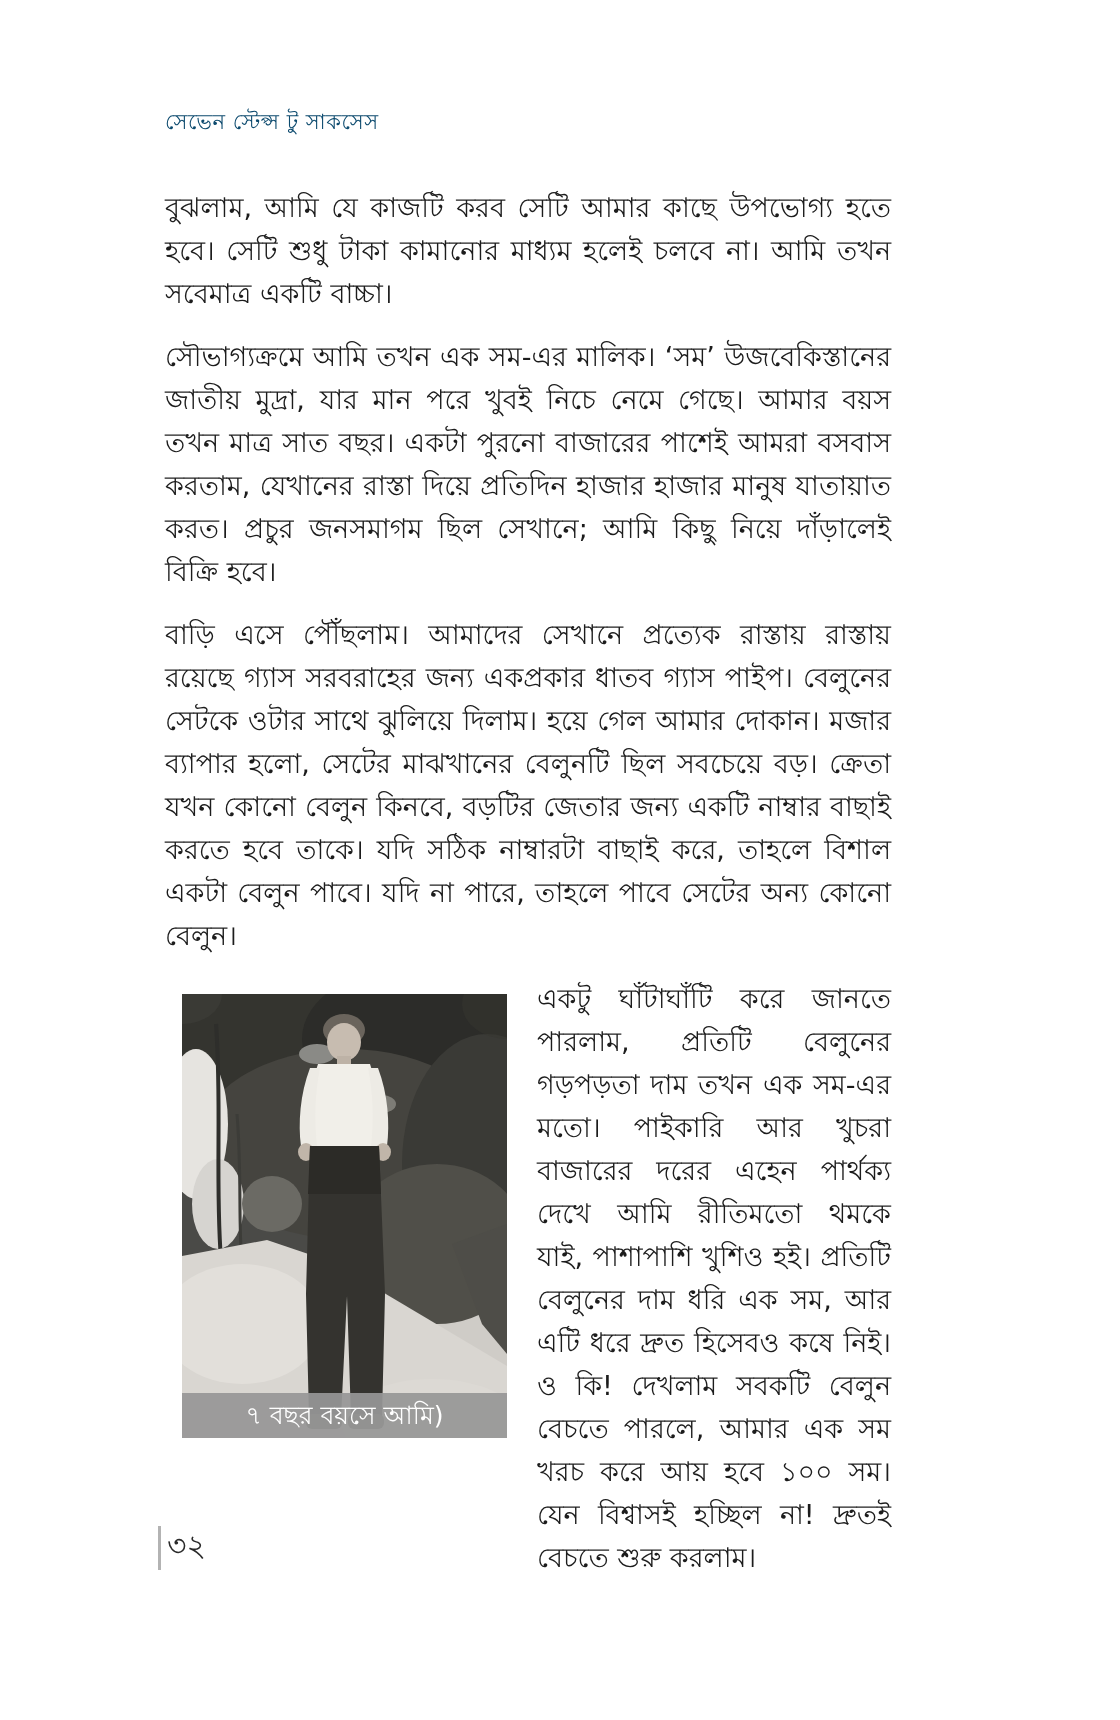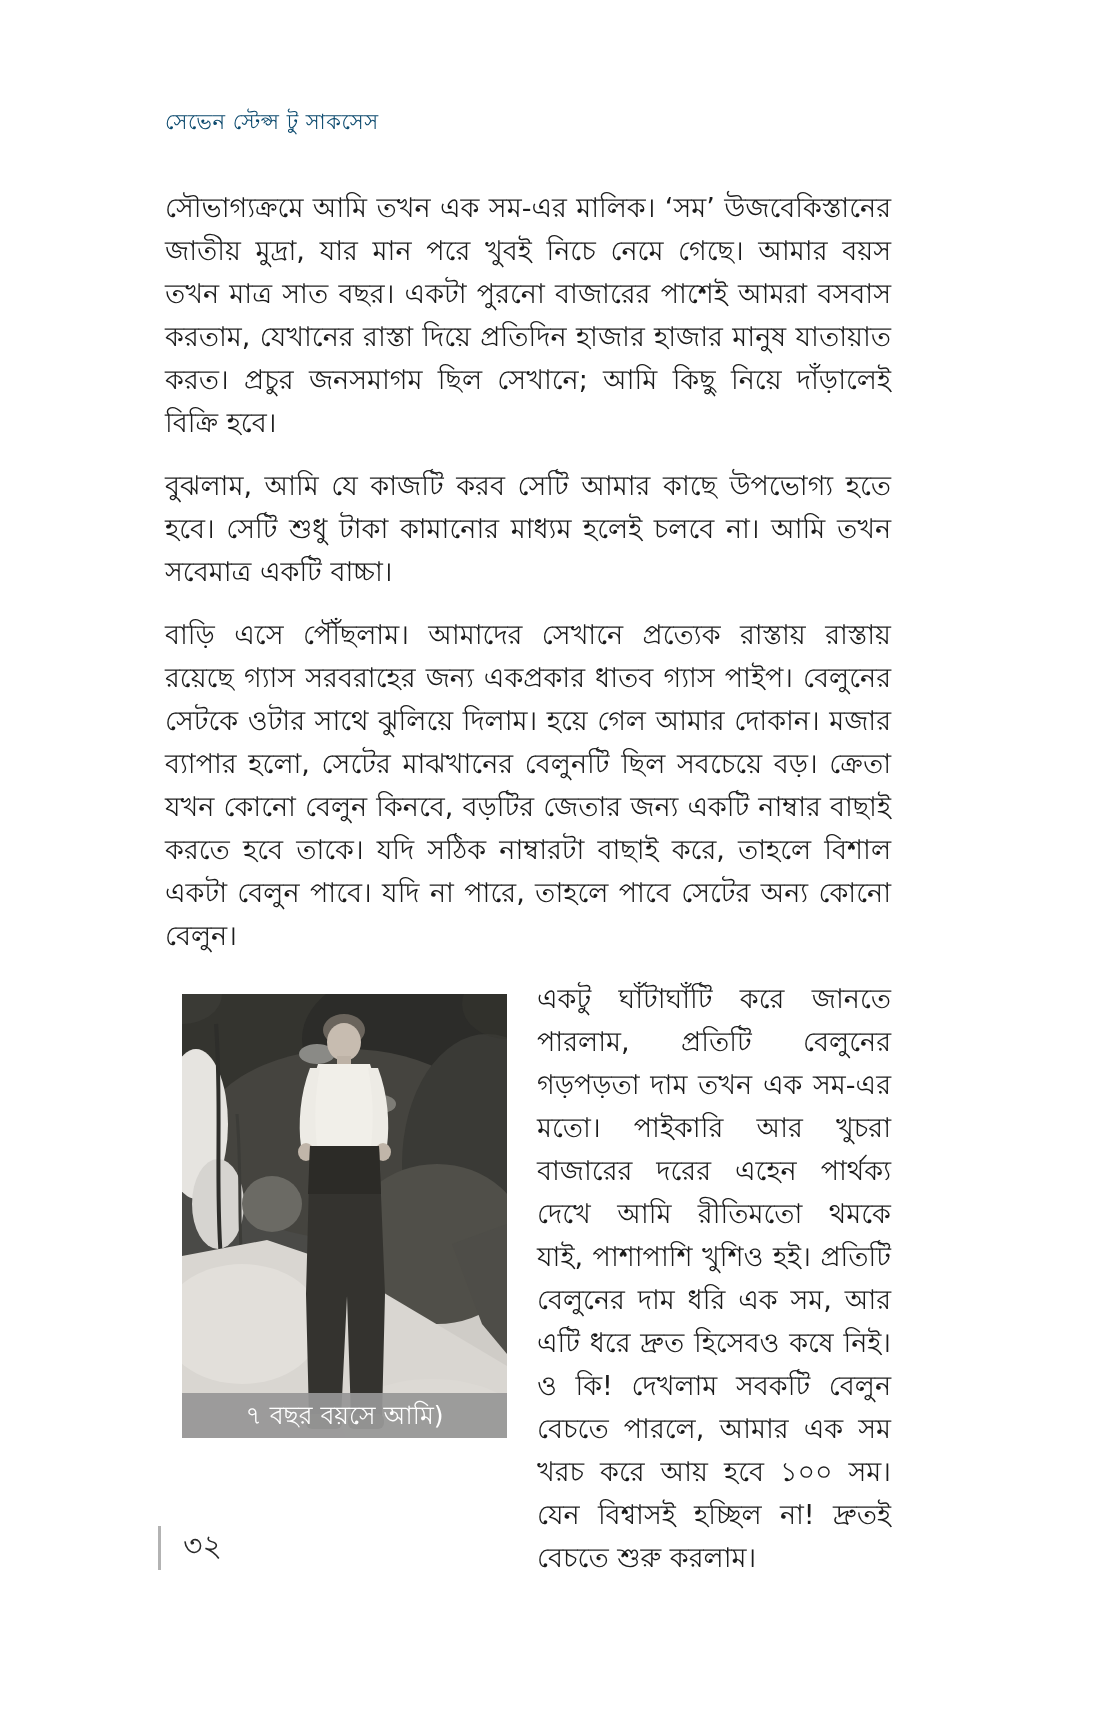--- a/index.html
+++ b/index.html
@@ -56,42 +56,42 @@
     font-size: 25px;
     text-align: center;
   }
   .beside-paragraph { flex: 1; margin: 0; }
   .page-number {
     position: absolute;
     left: 158px;
     top: 1522px;
     display: flex;
     align-items: center;
-    gap: 22px;
+    gap: 6px;
     font-size: 30px;
     color: #2a2a2a;
   }
   .page-number-bar {
     display: inline-block;
     width: 3px;
     height: 44px;
     background: #b3b3b3;
   }
 </style>
 </head>
 <body>
 
 <div class="page">
 
   <div class="running-head">সেভেন স্টেপ্স টু সাকসেস</div>
 
   <div class="body-text">
 
+    <p>বুঝলাম, আমি যে কাজটি করব সেটি আমার কাছে উপভোগ্য হতে হবে। সেটি শুধু টাকা কামানোর মাধ্যম হলেই চলবে না। আমি তখন সবেমাত্র একটি বাচ্চা।</p>
     <p>সৌভাগ্যক্রমে আমি তখন এক সম-এর মালিক। ‘সম’ উজবেকিস্তানের জাতীয় মুদ্রা, যার মান পরে খুবই নিচে নেমে গেছে। আমার বয়স তখন মাত্র সাত বছর। একটা পুরনো বাজারের পাশেই আমরা বসবাস করতাম, যেখানের রাস্তা দিয়ে প্রতিদিন হাজার হাজার মানুষ যাতায়াত করত। প্রচুর জনসমাগম ছিল সেখানে; আমি কিছু নিয়ে দাঁড়ালেই বিক্রি হবে।</p>
-    <p>বুঝলাম, আমি যে কাজটি করব সেটি আমার কাছে উপভোগ্য হতে হবে। সেটি শুধু টাকা কামানোর মাধ্যম হলেই চলবে না। আমি তখন সবেমাত্র একটি বাচ্চা।</p>
     <p>বাড়ি এসে পৌঁছলাম। আমাদের সেখানে প্রত্যেক রাস্তায় রাস্তায় রয়েছে গ্যাস সরবরাহের জন্য একপ্রকার ধাতব গ্যাস পাইপ। বেলুনের সেটকে ওটার সাথে ঝুলিয়ে দিলাম। হয়ে গেল আমার দোকান। মজার ব্যাপার হলো, সেটের মাঝখানের বেলুনটি ছিল সবচেয়ে বড়। ক্রেতা যখন কোনো বেলুন কিনবে, বড়টির জেতার জন্য একটি নাম্বার বাছাই করতে হবে তাকে। যদি সঠিক নাম্বারটা বাছাই করে, তাহলে বিশাল একটা বেলুন পাবে। যদি না পারে, তাহলে পাবে সেটের অন্য কোনো বেলুন।</p>
 
     <div class="photo-row">
 
       <figure class="photo-figure">
         <svg viewBox="0 0 325 535" width="325" height="535" aria-hidden="true">
 
           <rect x="0" y="0" width="325" height="535" fill="#cfccc7"></rect>
 
           <rect x="0" y="0" width="325" height="265" fill="#4a4a47"></rect>

